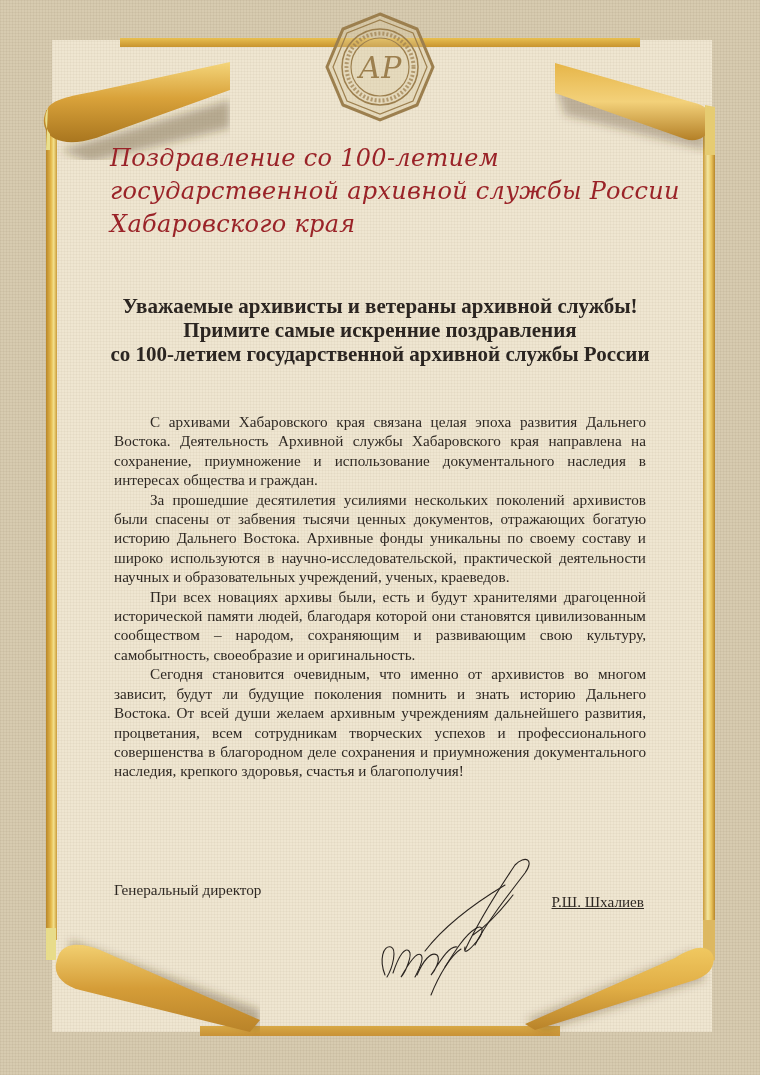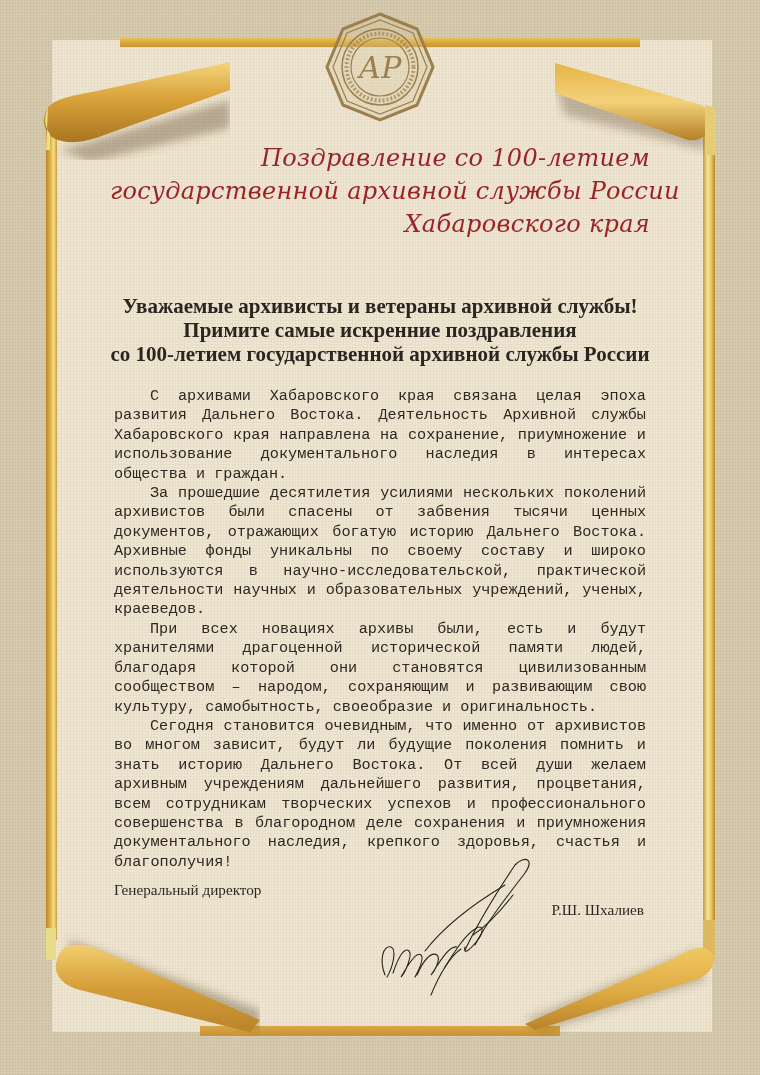--- a/index.html
+++ b/index.html
@@ -25,42 +25,42 @@
     background:linear-gradient(90deg,#c99a3a,#f3e6a0 40%,#e8c25a 70%,#b8862a); }
   .frame-top { left:120px; top:38px; width:520px; height:9px;
     background:linear-gradient(180deg,#e8bf50,#c8942e); }
   .frame-bottom { left:200px; top:1026px; width:360px; height:10px;
     background:linear-gradient(180deg,#d8a844,#c89236); }
 
   .curl { position:absolute; }
   .medallion { position:absolute; left:323px; top:10px; width:114px; height:114px; }
 
   .title {
-    position:absolute; left:110px; top:142px; width:540px; text-align:right;
+    position:absolute; left:110px; top:142px; width:540px; text-align:left;
     color:#9a2328; font-family:"DejaVu Serif", serif; font-style:italic;
     font-size:24px; line-height:33px; letter-spacing:0.3px;
   }
   .title div { white-space:nowrap; }
   .greeting {
     position:absolute; left:110px; top:294px; width:540px; text-align:center;
     color:#2b2521; font-family:"Liberation Serif", serif; font-weight:bold;
     font-size:21px; line-height:24px;
   }
   .greeting div { white-space:nowrap; }
   .body-text {
-    position:absolute; left:114px; top:387px; width:532px;
-    color:#2e2823; font-family:Liberation Mono, monospace; font-size:15.2px; line-height:19.4px;
+    position:absolute; left:114px; top:412px; width:532px;
+    color:#2e2823; font-family:Liberation Serif, serif; font-size:15.2px; line-height:19.4px;
     text-align:justify;
   }
   .body-text p { margin:0; text-indent:36px; }
   .signature-block {
     position:absolute; left:114px; top:880px; width:530px;
     color:#2e2823; font-family:"Liberation Serif", serif; font-size:15.2px; line-height:20px;
   }
-  .sig-name { position:absolute; right:0; top:20px; }
+  .sig-name { position:absolute; right:0; top:12px;text-decoration:underline; }
   .sig-scribble { position:absolute; left:365px; top:855px; width:180px; height:150px; }
 </style>
 </head>
 <body>
 
 <div class="paper"></div>
 
 <div class="frame frame-left"></div>
 <div class="frame frame-right"></div>
 <div class="frame frame-top"></div>

